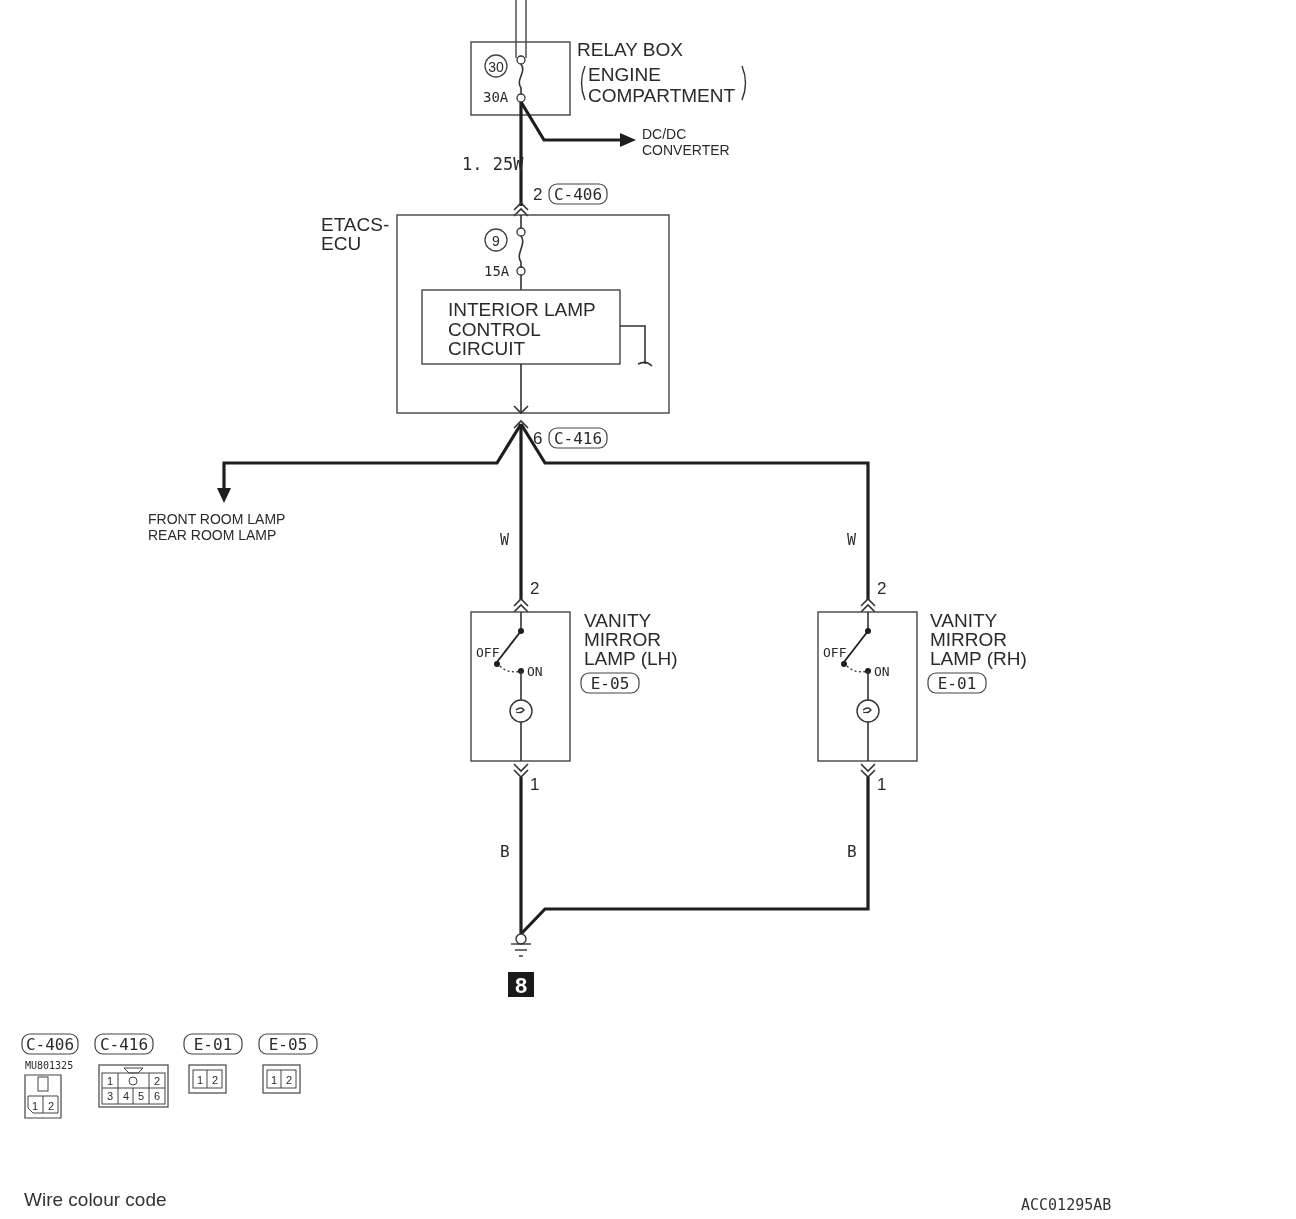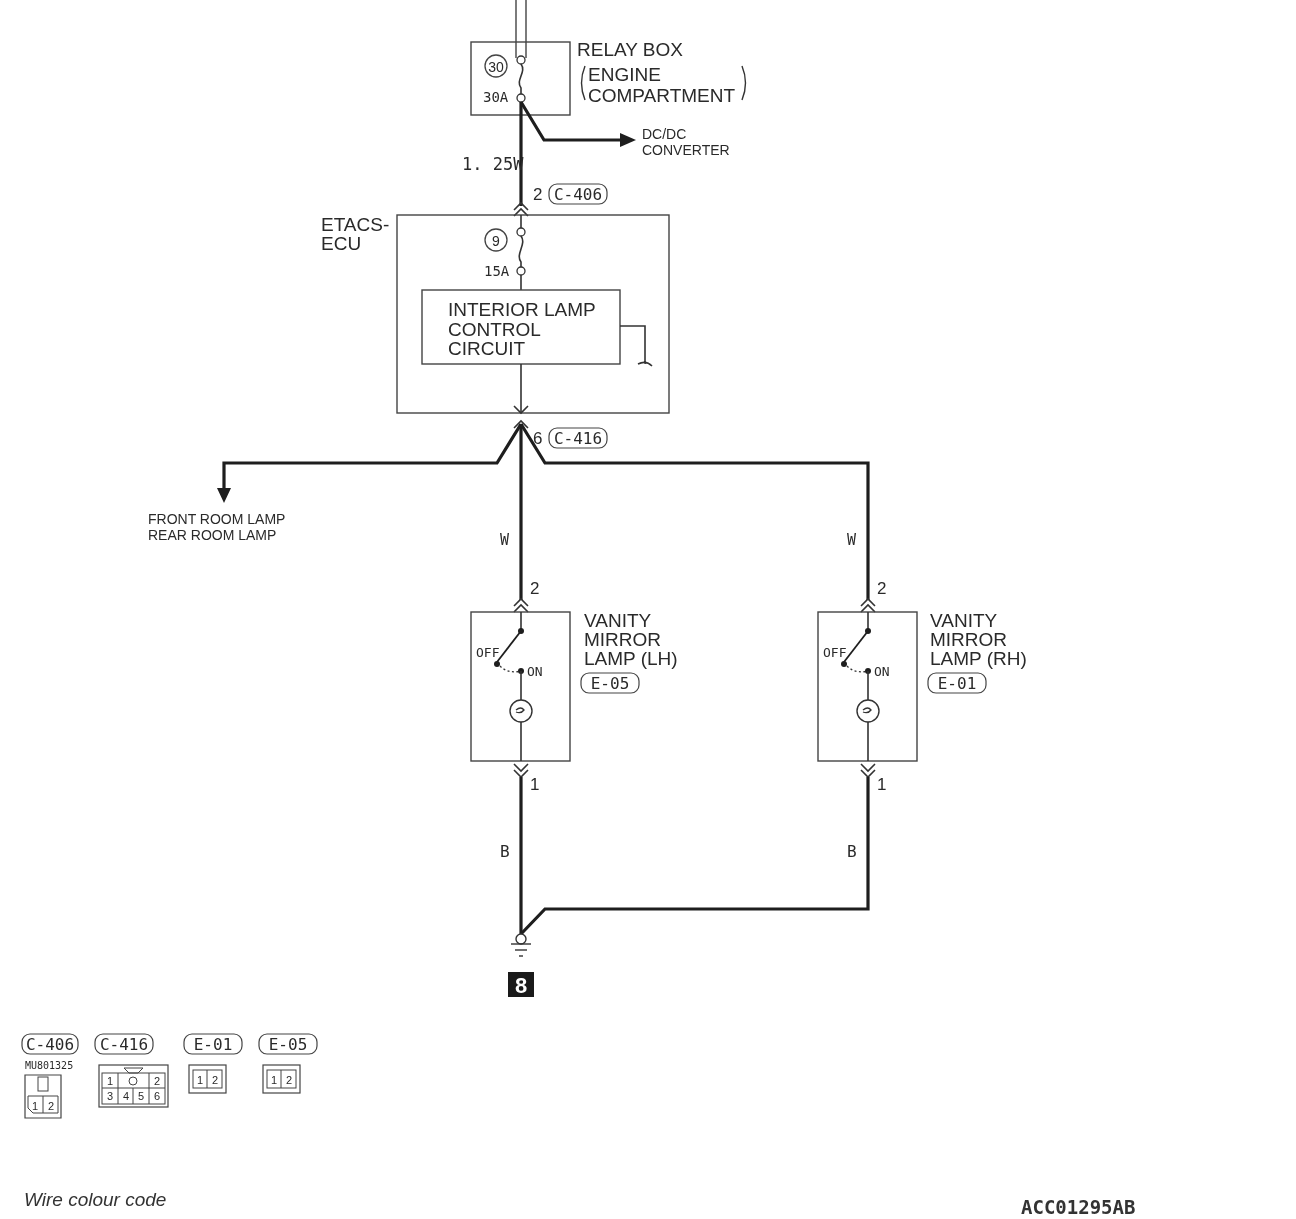--- a/index.html
+++ b/index.html
@@ -7,22 +7,22 @@
   svg { position: absolute; left: 0; top: 0; }
   .lbl { font-family: "Liberation Sans", sans-serif; fill: #2a2a2a; }
   .big { font-size: 19px; }
   .med { font-size: 17px; }
   .sm  { font-size: 14px; }
   .mono { font-family: "DejaVu Sans Mono", monospace; fill: #2a2a2a; }
   .wire-thick { stroke: #1e1e1e; stroke-width: 3.2; fill: none; stroke-linejoin: miter; }
   .wire-thin  { stroke: #333; stroke-width: 1.6; fill: none; }
   .box { stroke: #444; stroke-width: 1.4; fill: none; }
   .legend { position: absolute; left: 24px; top: 1150px; font-size: 19px; line-height: 20px; color: #333; white-space: pre; }
-  .legend div { white-space: pre; font-style: italic; }
-  .docid { position: absolute; left: 1021px; top: 1196px; font-family: "DejaVu Sans Mono", monospace; font-size: 19px; color: #333; font-weight: bold; }
+  .legend div { white-space: pre; }
+  .docid { position: absolute; left: 1021px; top: 1196px; font-family: "DejaVu Sans Mono", monospace; font-size: 15px; color: #333; }
 </style>
 </head>
 <body>
 
 <svg width="1296" height="1219" viewBox="0 0 1296 1219">
 
   <g>
 
     <line x1="516" y1="0" x2="516" y2="58" stroke="#444" stroke-width="1.4"></line>
     <line x1="526" y1="0" x2="526" y2="58" stroke="#444" stroke-width="1.4"></line>

